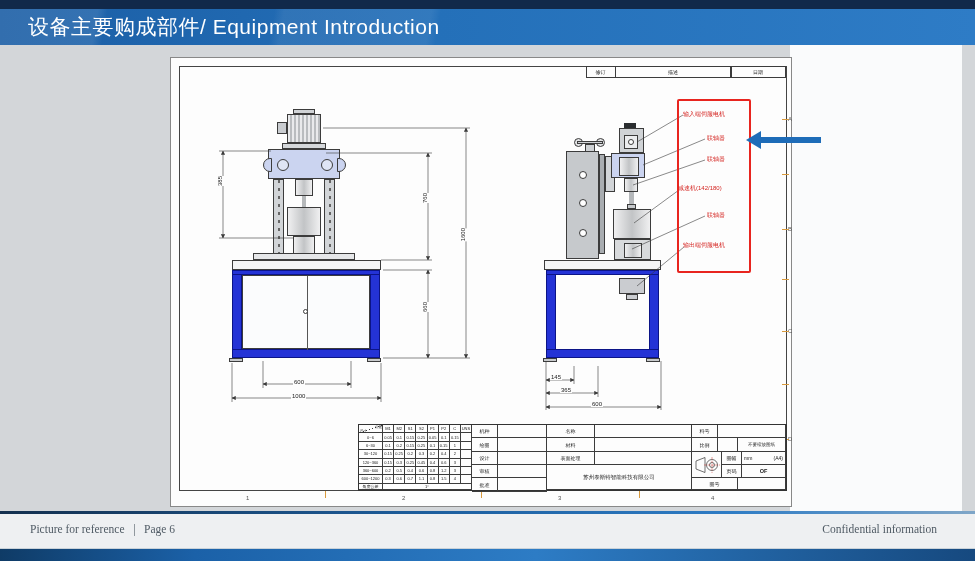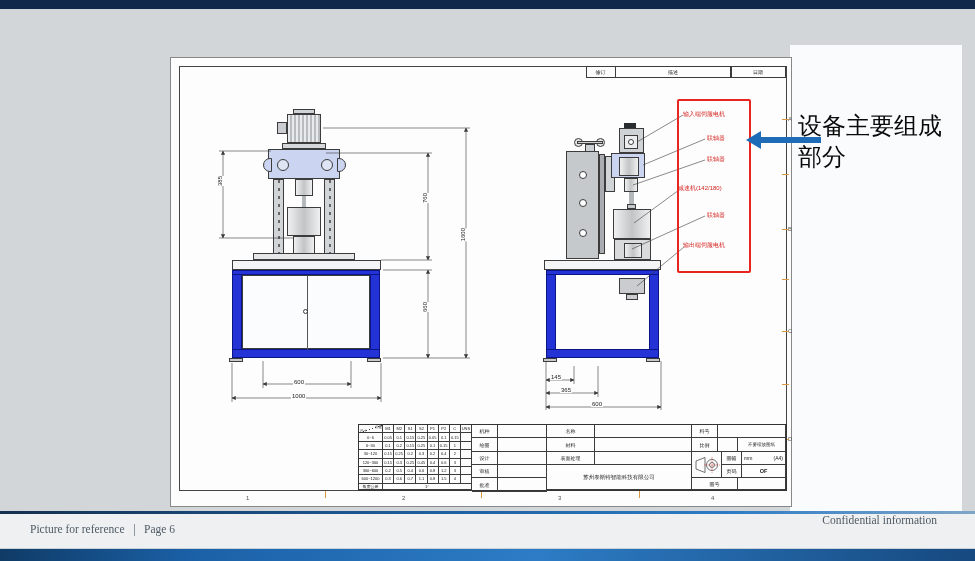--- a/index.html
+++ b/index.html
@@ -46,20 +46,23 @@
   .logo-brand{font-size:25px;font-weight:bold;color:#1d3f8f;letter-spacing:2.5px;line-height:25px;}
   .logo-sub{font-size:7px;color:#b8922e;letter-spacing:1.5px;}
 </style>
 </head>
 <body>
 
 <div class="slide">
 
   <div class="abs topbar"></div>
 
+  <div class="abs titlebar">
+    <h1>设备主要购成部件/ Equipment Introduction</h1>
+  </div>
 
   <div class="abs content">
     <div class="abs rightpanel"></div>
 
     <div class="abs sheet">
       <div class="abs innerborder"></div>
 
       <div class="abs rev" style="left:415px;top:8px;width:201px;">
         <div style="width:30px;height:12px;">修订</div>
         <div style="width:116px;height:12px;">描述</div>
@@ -373,28 +376,27 @@
             <div class="cell" style="flex:1;"></div>
           </div>
         </div>
       </div>
     </div>
 
 
     <div class="abs" style="left:746px;top:86px;width:0;height:0;border-top:9px solid transparent;border-bottom:9px solid transparent;border-right:15px solid #1e6cb8;"></div>
     <div class="abs" style="left:760px;top:92px;width:61px;height:6px;background:#1e6cb8;"></div>
 
-    <div class="abs sidenote" style="left:798px;top:66px;width:162px;">设备主要组成部分</div>
   </div>
 
   <div class="abs sep"></div>
 
   <div class="abs footerband">
     <span class="abs" style="left:30px;top:9px;">
       <span>Picture for reference</span>
       &nbsp;&nbsp;<span>|</span>&nbsp;&nbsp;
       <span>Page 6</span>
     </span>
-    <span class="abs" style="right:38px;top:0;">Confidential information</span>
+    <span class="abs" style="right:38px;top:9px;">Confidential information</span>
   </div>
 
   <div class="abs bottombar"></div>
 </div>
 
 </body></html>

